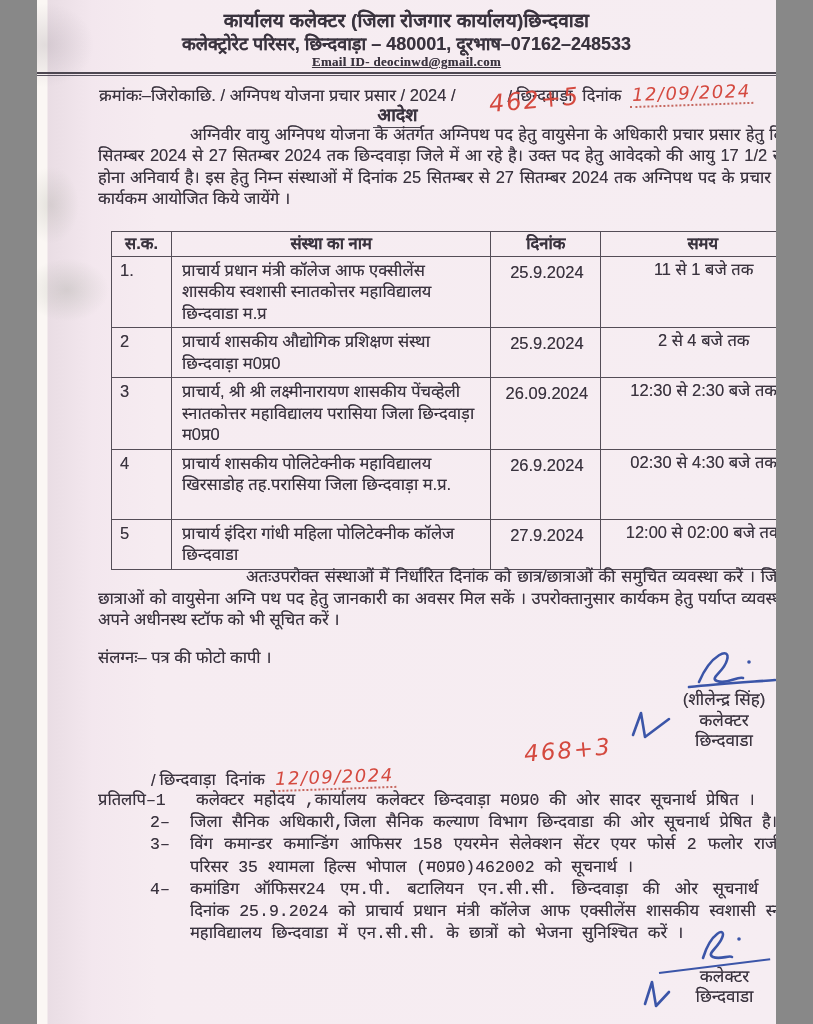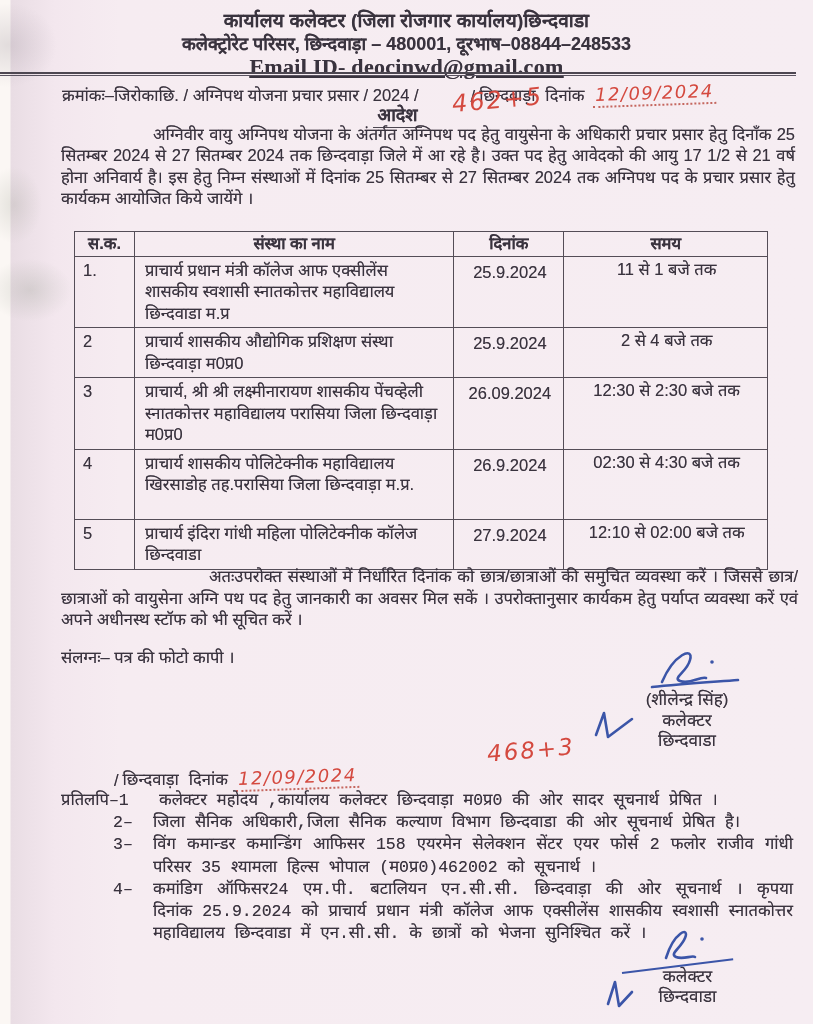--- a/index.html
+++ b/index.html
@@ -1,36 +1,36 @@
 <!DOCTYPE html>
 <html><head>
 <meta charset="utf-8">
 <style>
   * { margin:0; padding:0; box-sizing:border-box; }
   html,body { background:#888; }
   .page {
     position:relative;
-    width:813px; height:1024px;
+    width:739px; height:1024px;
     margin:0 auto;
     background:
       radial-gradient(ellipse 60px 45px at 30px 290px, rgba(125,135,118,0.22), rgba(125,135,118,0) 70%),
       radial-gradient(ellipse 40px 55px at 14px 205px, rgba(135,140,125,0.20), rgba(135,140,125,0) 70%),
       radial-gradient(ellipse 70px 60px at 8px 45px,  rgba(150,140,150,0.25), rgba(150,140,150,0) 70%),
       linear-gradient(90deg, #fbf7f4 0px, #fbf7f4 10px, #e9dde4 11px, #f3e7ee 55px, #f6ecf1 120px, #f6edf2 100%);
     font-family:"Liberation Sans","DejaVu Sans",sans-serif;
     color:#39333e;
     overflow:hidden;
     text-shadow:0 0 0.5px rgba(58,48,62,0.55);
   }
   .abs { position:absolute; }
   .center { text-align:center; width:100%; }
 
   .lh1 { top:7px;  font-size:19px; font-weight:700; letter-spacing:0.2px; }
   .lh2 { top:31px; font-size:18px; font-weight:700; }
-  .lhe { top:54px; font-size:22px; font-weight:700; font-family:"Liberation Serif","DejaVu Serif",serif; text-decoration:underline; letter-spacing:0.3px; }
+  .lhe { top:54px; font-size:13px; font-weight:700; font-family:"Liberation Serif","DejaVu Serif",serif; text-decoration:underline; letter-spacing:0.3px; }
   .rule { top:72px; left:0; width:796px; height:4px; border-top:2px solid #4d4751; border-bottom:1px solid #5a5360; }
 
   .refline { display:flex; align-items:flex-end; font-size:16.5px; font-weight:500; }
   .refline .sep   { margin-left:52px; }
   .refline .right { margin-left:4px;font-family:Liberation Mono, monospace; }
   .ref-top { top:82px; left:62px; width:748px; }
   .ref-bot { top:766px; left:62px; width:748px; }
 
   .hand-red { font-family:"DejaVu Sans",sans-serif; color:#d4493f; text-shadow:none; font-style:italic; }
   .hand-date { display:inline-block; font-size:18px; letter-spacing:1.5px; border-bottom:2px dotted #c5675f; transform:rotate(-2deg); margin-left:8px; padding:0 2px 1px 2px; white-space:nowrap; }
@@ -68,21 +68,21 @@
   .copy-row .cnum { flex:0 0 40px; margin-left:52px; white-space:nowrap; }
   .copy-row:first-child .cnum { flex:0 0 98px; margin-left:0; }
   .copy-row .ctxt { flex:1; text-align:justify; padding-right:6px; }
 </style>
 </head>
 <body>
 
 <div class="page">
 
   <div class="abs center lh1">कार्यालय कलेक्टर (जिला रोजगार कार्यालय)छिन्दवाडा</div>
-  <div class="abs center lh2">कलेक्ट्रोरेट परिसर, छिन्दवाड़ा – 480001, दूरभाष–08844–248533</div>
+  <div class="abs center lh2">कलेक्ट्रोरेट परिसर, छिन्दवाड़ा – 480001, दूरभाष–07162–248533</div>
   <div class="abs center lhe">Email ID- deocinwd@gmail.com</div>
   <div class="abs rule"></div>
 
   <div class="abs refline ref-top">
     <span>क्रमांकः–जिरोकाछि. / अग्निपथ योजना प्रचार प्रसार / 2024 /</span>
     <span class="sep">/</span>
     <span class="right">छिन्दवाड़ा दिनांक</span>
     <span class="hand-red hand-date">12/09/2024</span>
   </div>
   <div class="abs hand-red hand-num num-top">462+5</div>
@@ -130,21 +130,21 @@
       <tr class="r3">
         <td class="c-sno">4</td>
         <td class="c-name">प्राचार्य शासकीय पोलिटेक्नीक महाविद्यालय खिरसाडोह तह.परासिया जिला छिन्दवाड़ा म.प्र.</td>
         <td class="c-date">26.9.2024</td>
         <td class="c-time">02:30 से 4:30 बजे तक</td>
       </tr>
       <tr class="r4">
         <td class="c-sno">5</td>
         <td class="c-name">प्राचार्य इंदिरा गांधी महिला पोलिटेक्नीक कॉलेज छिन्दवाडा</td>
         <td class="c-date">27.9.2024</td>
-        <td class="c-time">12:10 से 02:00 बजे तक</td>
+        <td class="c-time">12:00 से 02:00 बजे तक</td>
       </tr>
     </tbody>
   </table>
 
   <div class="abs encl">संलग्नः– पत्र की फोटो कापी ।</div>
   <div class="abs para para2">अतःउपरोक्त संस्थाओं  में निर्धारित दिनांक को छात्र/छात्राओं की समुचित व्यवस्था करें । जिससे छात्र/छात्राओं को वायुसेना अग्नि पथ पद हेतु जानकारी  का अवसर मिल सकें । उपरोक्तानुसार कार्यकम हेतु पर्याप्त व्यवस्था करें एवं अपने अधीनस्थ स्टॉफ को भी  सूचित करें ।</div>
 
   <div class="abs sigblock sig-top">
     <svg class="abs" style="left:58px;top:-4px" width="95" height="44" viewBox="0 0 95 44">
       <path class="ink" d="M12 36 C 24 8, 44 0, 40 14 C 37 26, 22 32, 30 35 C 40 39, 50 30, 56 32"></path>

